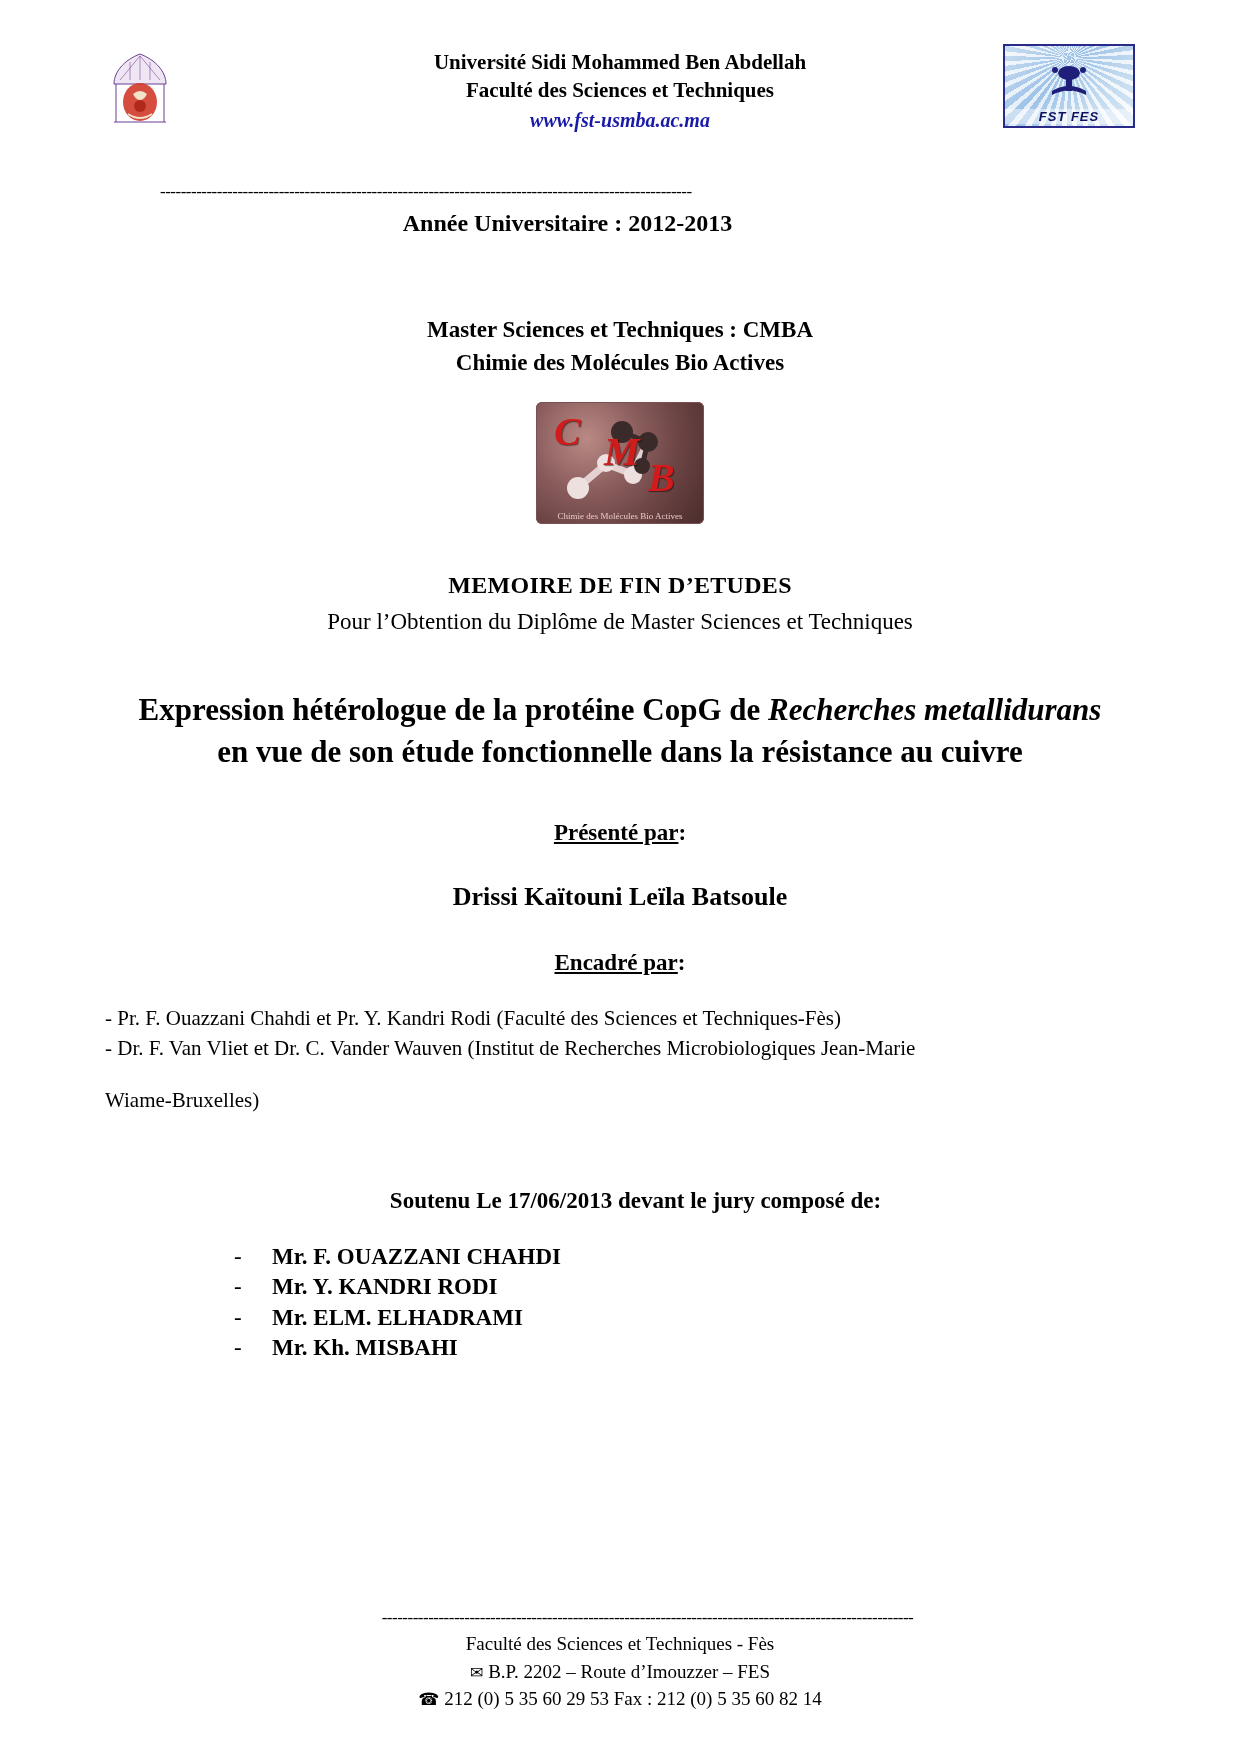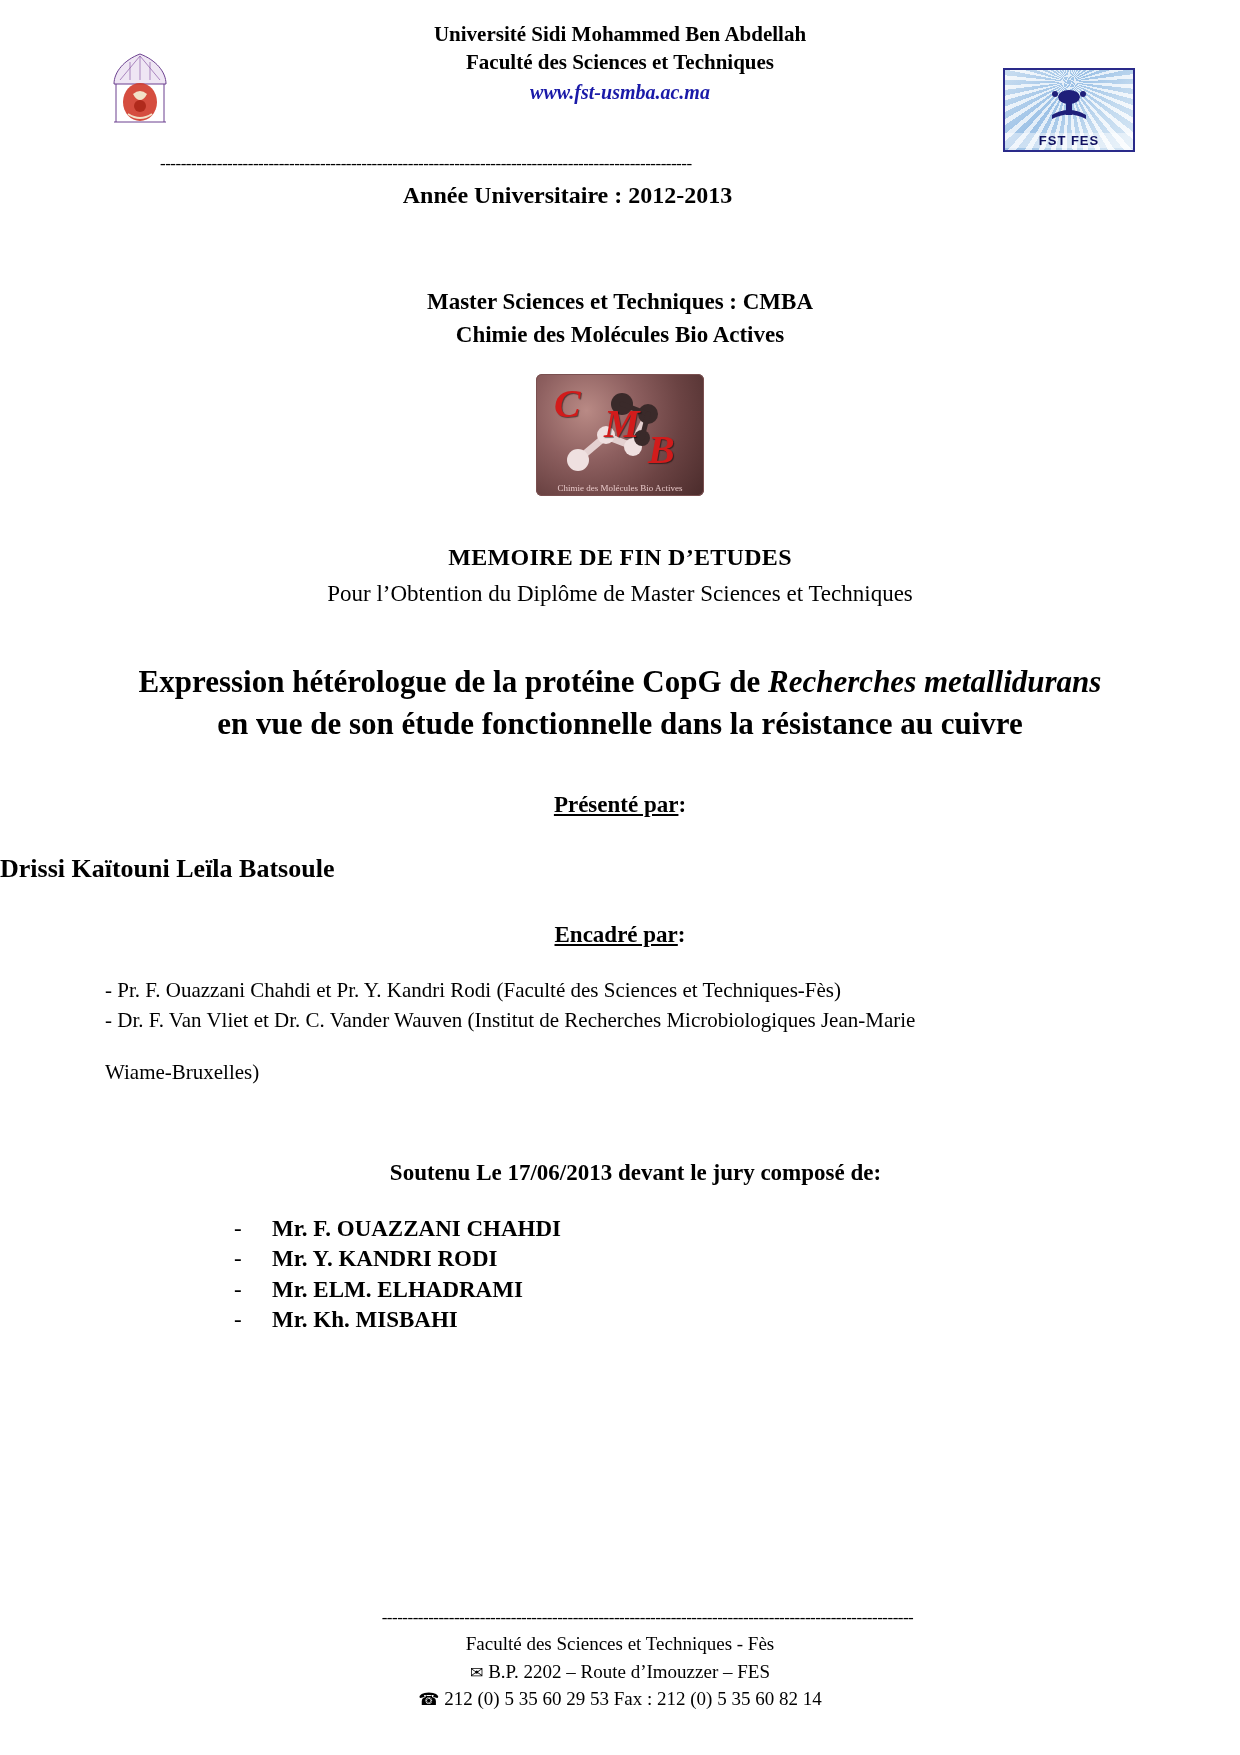--- a/index.html
+++ b/index.html
@@ -19,21 +19,21 @@
     position: relative;
     width: 1240px;
     height: 1755px;
     box-sizing: border-box;
     padding: 0;
   }
 
   
   .header {
     position: relative;
-    padding-top: 20px;
+    padding-top: 48px;
     height: 130px;
   }
   .header-center {
     text-align: center;
     font-weight: bold;
     font-size: 21px;
     line-height: 1.35;
     padding-left: 30px;
     padding-right: 30px;
   }
@@ -53,26 +53,27 @@
   .logo-left {
     position: absolute;
     left: 104px;
     top: 50px;
     width: 72px;
     height: 78px;
   }
   .logo-right {
     position: absolute;
     right: 105px;
-    top: 68px;
+    top: 44px;
     width: 128px;
     height: 80px;
     border: 2px solid #2a2a8a;
     background: linear-gradient(135deg, #d9e7f5 0%, #9fc3e8 40%, #cfe2f3 70%, #eaf3fb 100%);
     overflow: hidden;
+    font-style: italic;
   }
   .logo-right .rays {
     position: absolute;
     inset: 0;
     background:
       repeating-conic-gradient(from 200deg at 50% 15%, rgba(255,255,255,0.85) 0deg 4deg, rgba(150,190,225,0.25) 4deg 9deg);
     opacity: 0.85;
   }
   .logo-right .glyph {
     position: absolute;
@@ -191,20 +192,21 @@
   
   .presente-label {
     text-align: center;
     font-weight: bold;
     font-size: 23px;
     margin-top: 46px;
   }
   .presente-label u { text-decoration: underline; }
 
   .author {
+    text-align: center;
     font-weight: bold;
     font-size: 26px;
     margin-top: 36px;
   }
 
   .encadre-label {
     text-align: center;
     font-weight: bold;
     font-size: 23px;
     margin-top: 38px;

